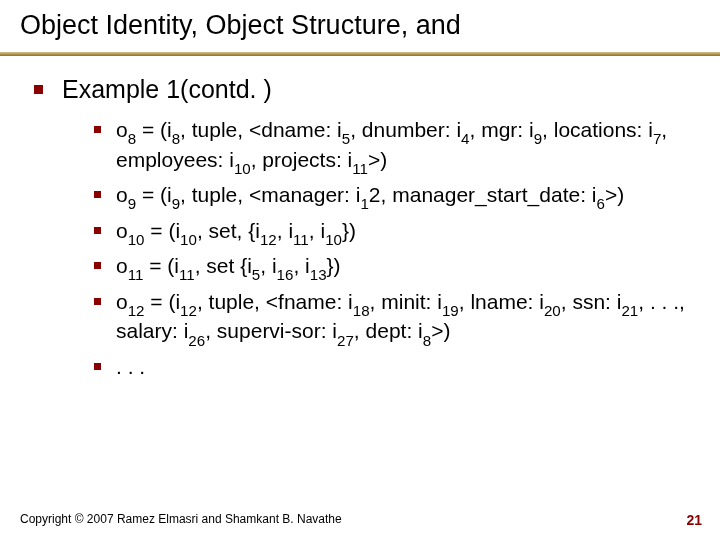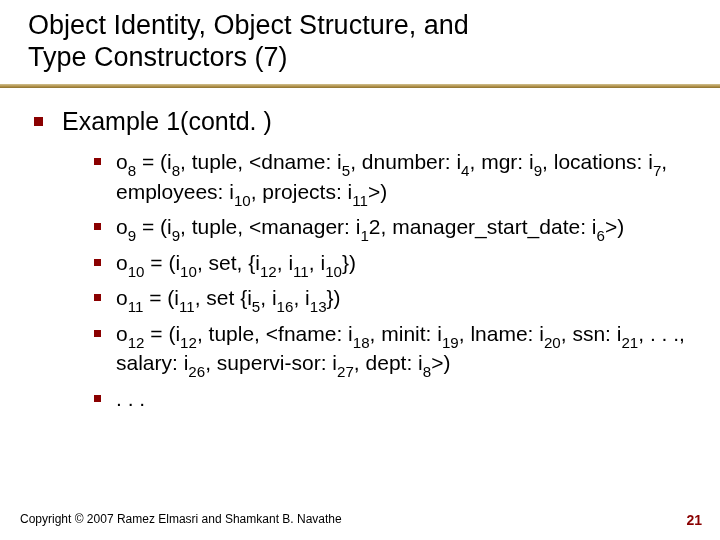--- a/index.html
+++ b/index.html
@@ -12,21 +12,21 @@
     color: #000;
     overflow: hidden;
   }
   .slide {
     position: relative;
     width: 720px;
     height: 540px;
     box-sizing: border-box;
   }
   .title-area {
-    padding: 10px 20px 8px 28px;
+    padding: 10px 20px 8px 20px;
   }
   .title {
     font-size: 27px;
     line-height: 1.18;
     color: #000;
   }
   .separator {
     height: 4px;
     background: linear-gradient(to bottom, #d0c090 0%, #b09048 60%, #8a7030 100%);
     margin: 2px 0 18px 0;
@@ -96,21 +96,20 @@
   }
 </style>
 </head>
 <body>
 
 <div class="slide">
 
   <div class="title-area">
     <div class="title">
       <span>Object Identity, Object Structure, and</span><br>
-      <span>Type Constructors (7)</span>
     </div>
   </div>
 
   <div class="separator"></div>
 
   <div class="body-area">
     <ul class="lvl1">
       <li>
         <span class="bullet"></span>
         <span>Example 1(contd. )</span>

